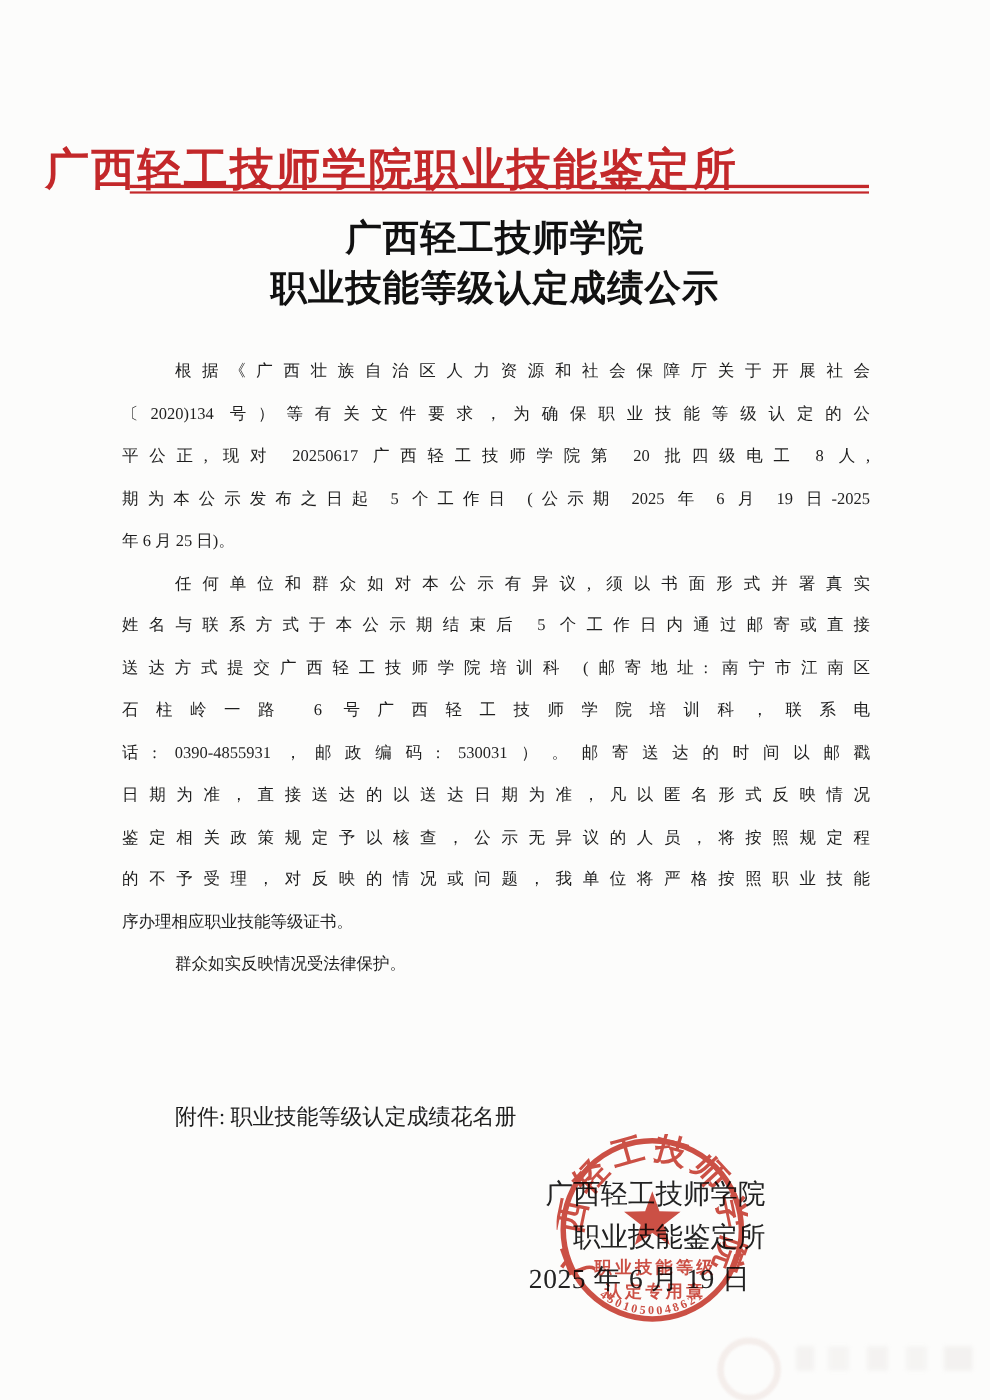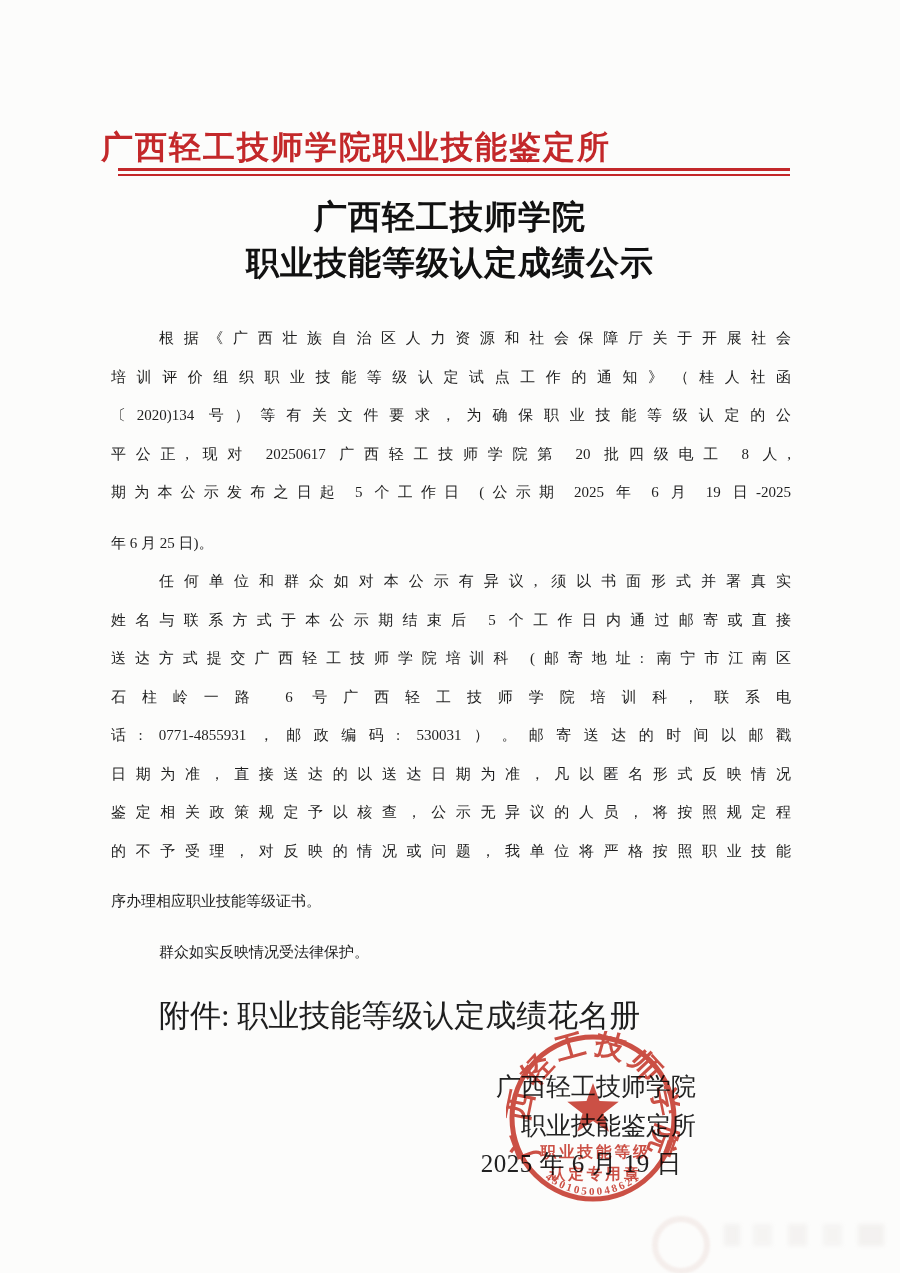--- a/index.html
+++ b/index.html
@@ -15,21 +15,21 @@
     margin:0 auto;
     background:var(--paper);
     overflow:hidden;
     font-family:"Liberation Serif","DejaVu Serif",serif;
     color:var(--ink);
   }
   
   .org-header{
     position:absolute;top:126px;left:0;width:712px;
     text-align:center;
-    font-size:32px;font-weight:600;
+    font-size:40px;font-weight:600;
     letter-spacing:2px;
     color:var(--red-header);
   }
   .double-rule{
     position:absolute;top:168px;left:118px;width:672px;height:3px;
     border-top:3.5px solid var(--red-header);
     border-bottom:2px solid var(--red-header);
   }
   
   .doc-title{
@@ -42,25 +42,25 @@
     position:absolute;top:319px;left:111px;width:680px;
   }
   .body-line{
     height:38.5px;line-height:38.5px;
     font-size:15px;
     text-align:justify;
     text-align-last:justify;
     overflow:hidden;
   }
   .body-line.indent{text-indent:48px;}
-  .body-line.last{text-align-last:left;margin-top:12px;}
+  .body-line.last{text-align-last:left;}
   
   .attachment-line{
     position:absolute;top:997px;left:111px;width:680px;
-    font-size:31px;line-height:38.5px;
+    font-size:20px;line-height:38.5px;
     text-indent:48px;
   }
   
   .signature{
     position:absolute;top:1068px;right:204px;
     text-align:right;
     font-size:25px;line-height:38.5px;
     color:#222;
   }
   .signature .sig-date{margin-right:14px;letter-spacing:.5px;}
@@ -104,30 +104,29 @@
   <div class="org-header">广西轻工技师学院职业技能鉴定所</div>
   <div class="double-rule"></div>
 
   <div class="doc-title">
     <div class="t-line">广西轻工技师学院</div>
     <div class="t-line">职业技能等级认定成绩公示</div>
   </div>
 
   <div class="doc-body">
       <div class="body-line indent">根据《广西壮族自治区人力资源和社会保障厅关于开展社会</div>
-      <div class="body-line">培训评价组织职业技能等级认定试点工作的通知》（桂人社函</div>
       <div class="body-line">〔2020)134 号）等有关文件要求，为确保职业技能等级认定的公</div>
       <div class="body-line">平公正, 现对 20250617 广西轻工技师学院第 20 批四级电工 8 人,</div>
       <div class="body-line">期为本公示发布之日起 5 个工作日 (公示期 2025 年 6 月 19 日-2025</div>
       <div class="body-line last">年 6 月 25 日)。</div>
       <div class="body-line indent">任何单位和群众如对本公示有异议, 须以书面形式并署真实</div>
       <div class="body-line">姓名与联系方式于本公示期结束后 5 个工作日内通过邮寄或直接</div>
       <div class="body-line">送达方式提交广西轻工技师学院培训科 (邮寄地址: 南宁市江南区</div>
       <div class="body-line">石柱岭一路 6 号广西轻工技师学院培训科，联系电</div>
-      <div class="body-line">话: 0771-4855931，邮政编码: 530031）。邮寄送达的时间以邮戳</div>
+      <div class="body-line">话: 0390-4855931，邮政编码: 530031）。邮寄送达的时间以邮戳</div>
       <div class="body-line">日期为准，直接送达的以送达日期为准，凡以匿名形式反映情况</div>
       <div class="body-line">鉴定相关政策规定予以核查，公示无异议的人员，将按照规定程</div>
       <div class="body-line">的不予受理，对反映的情况或问题，我单位将严格按照职业技能</div>
       <div class="body-line last">序办理相应职业技能等级证书。</div>
       <div class="body-line indent last">群众如实反映情况受法律保护。</div>
     </div>
 
   <div class="attachment-line">附件: 职业技能等级认定成绩花名册</div>
 
   <div class="signature">

